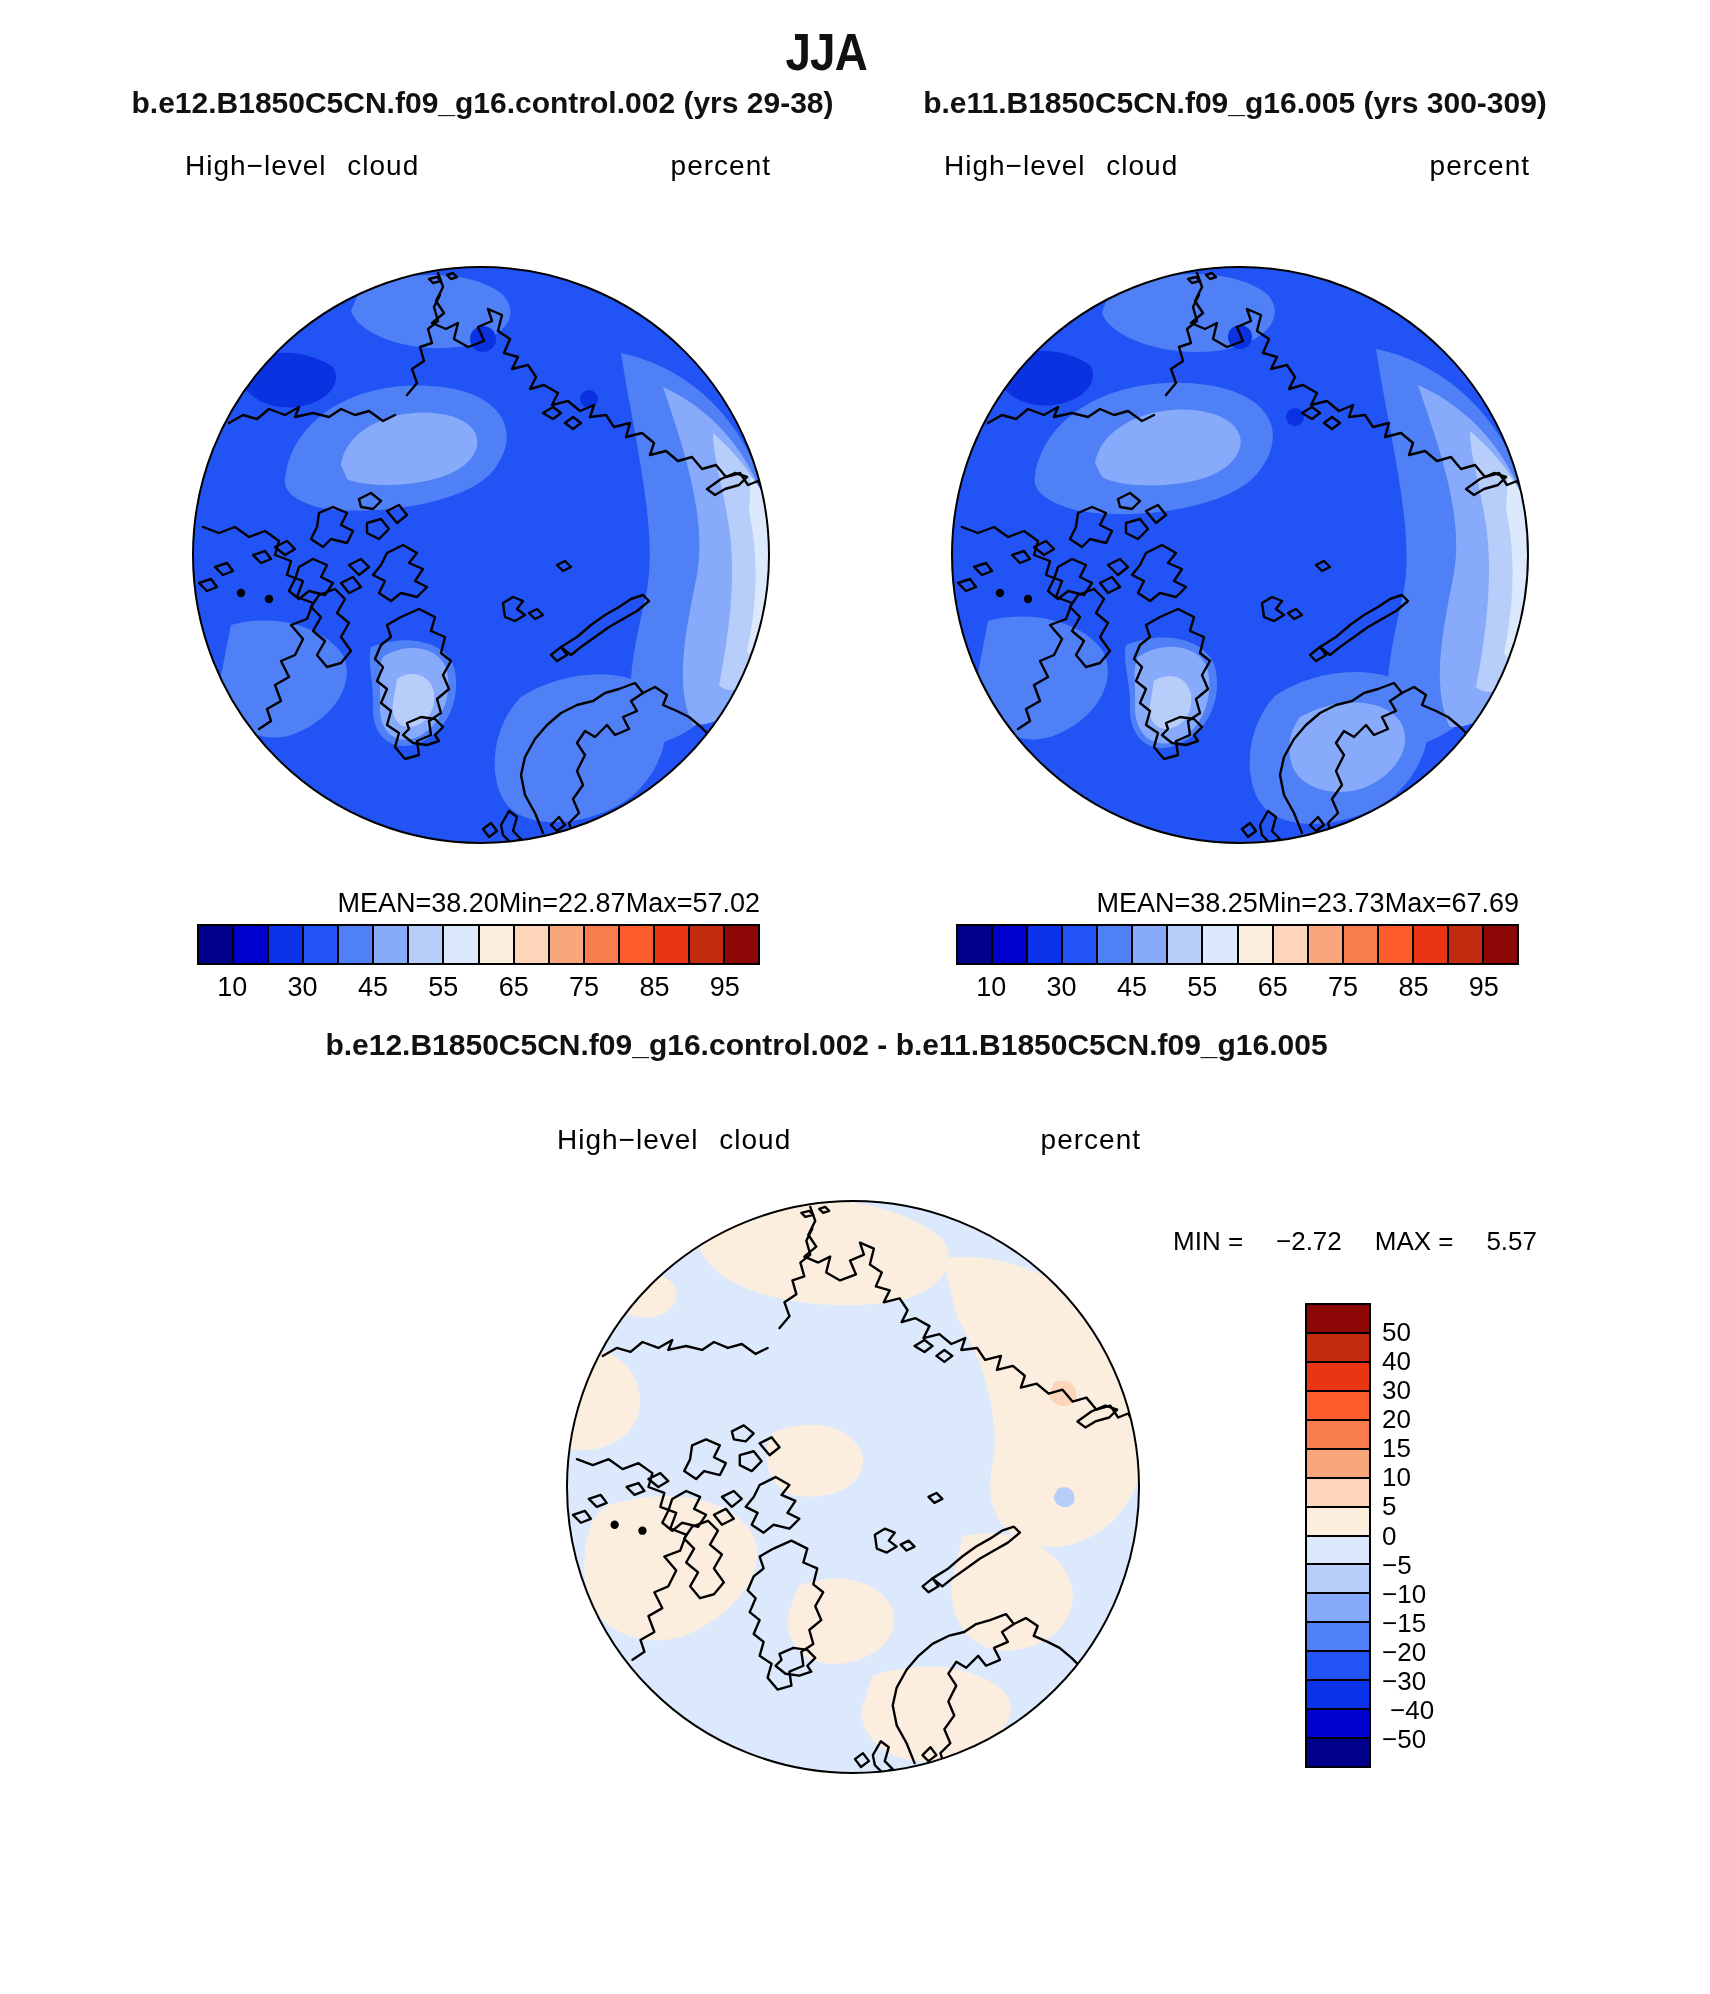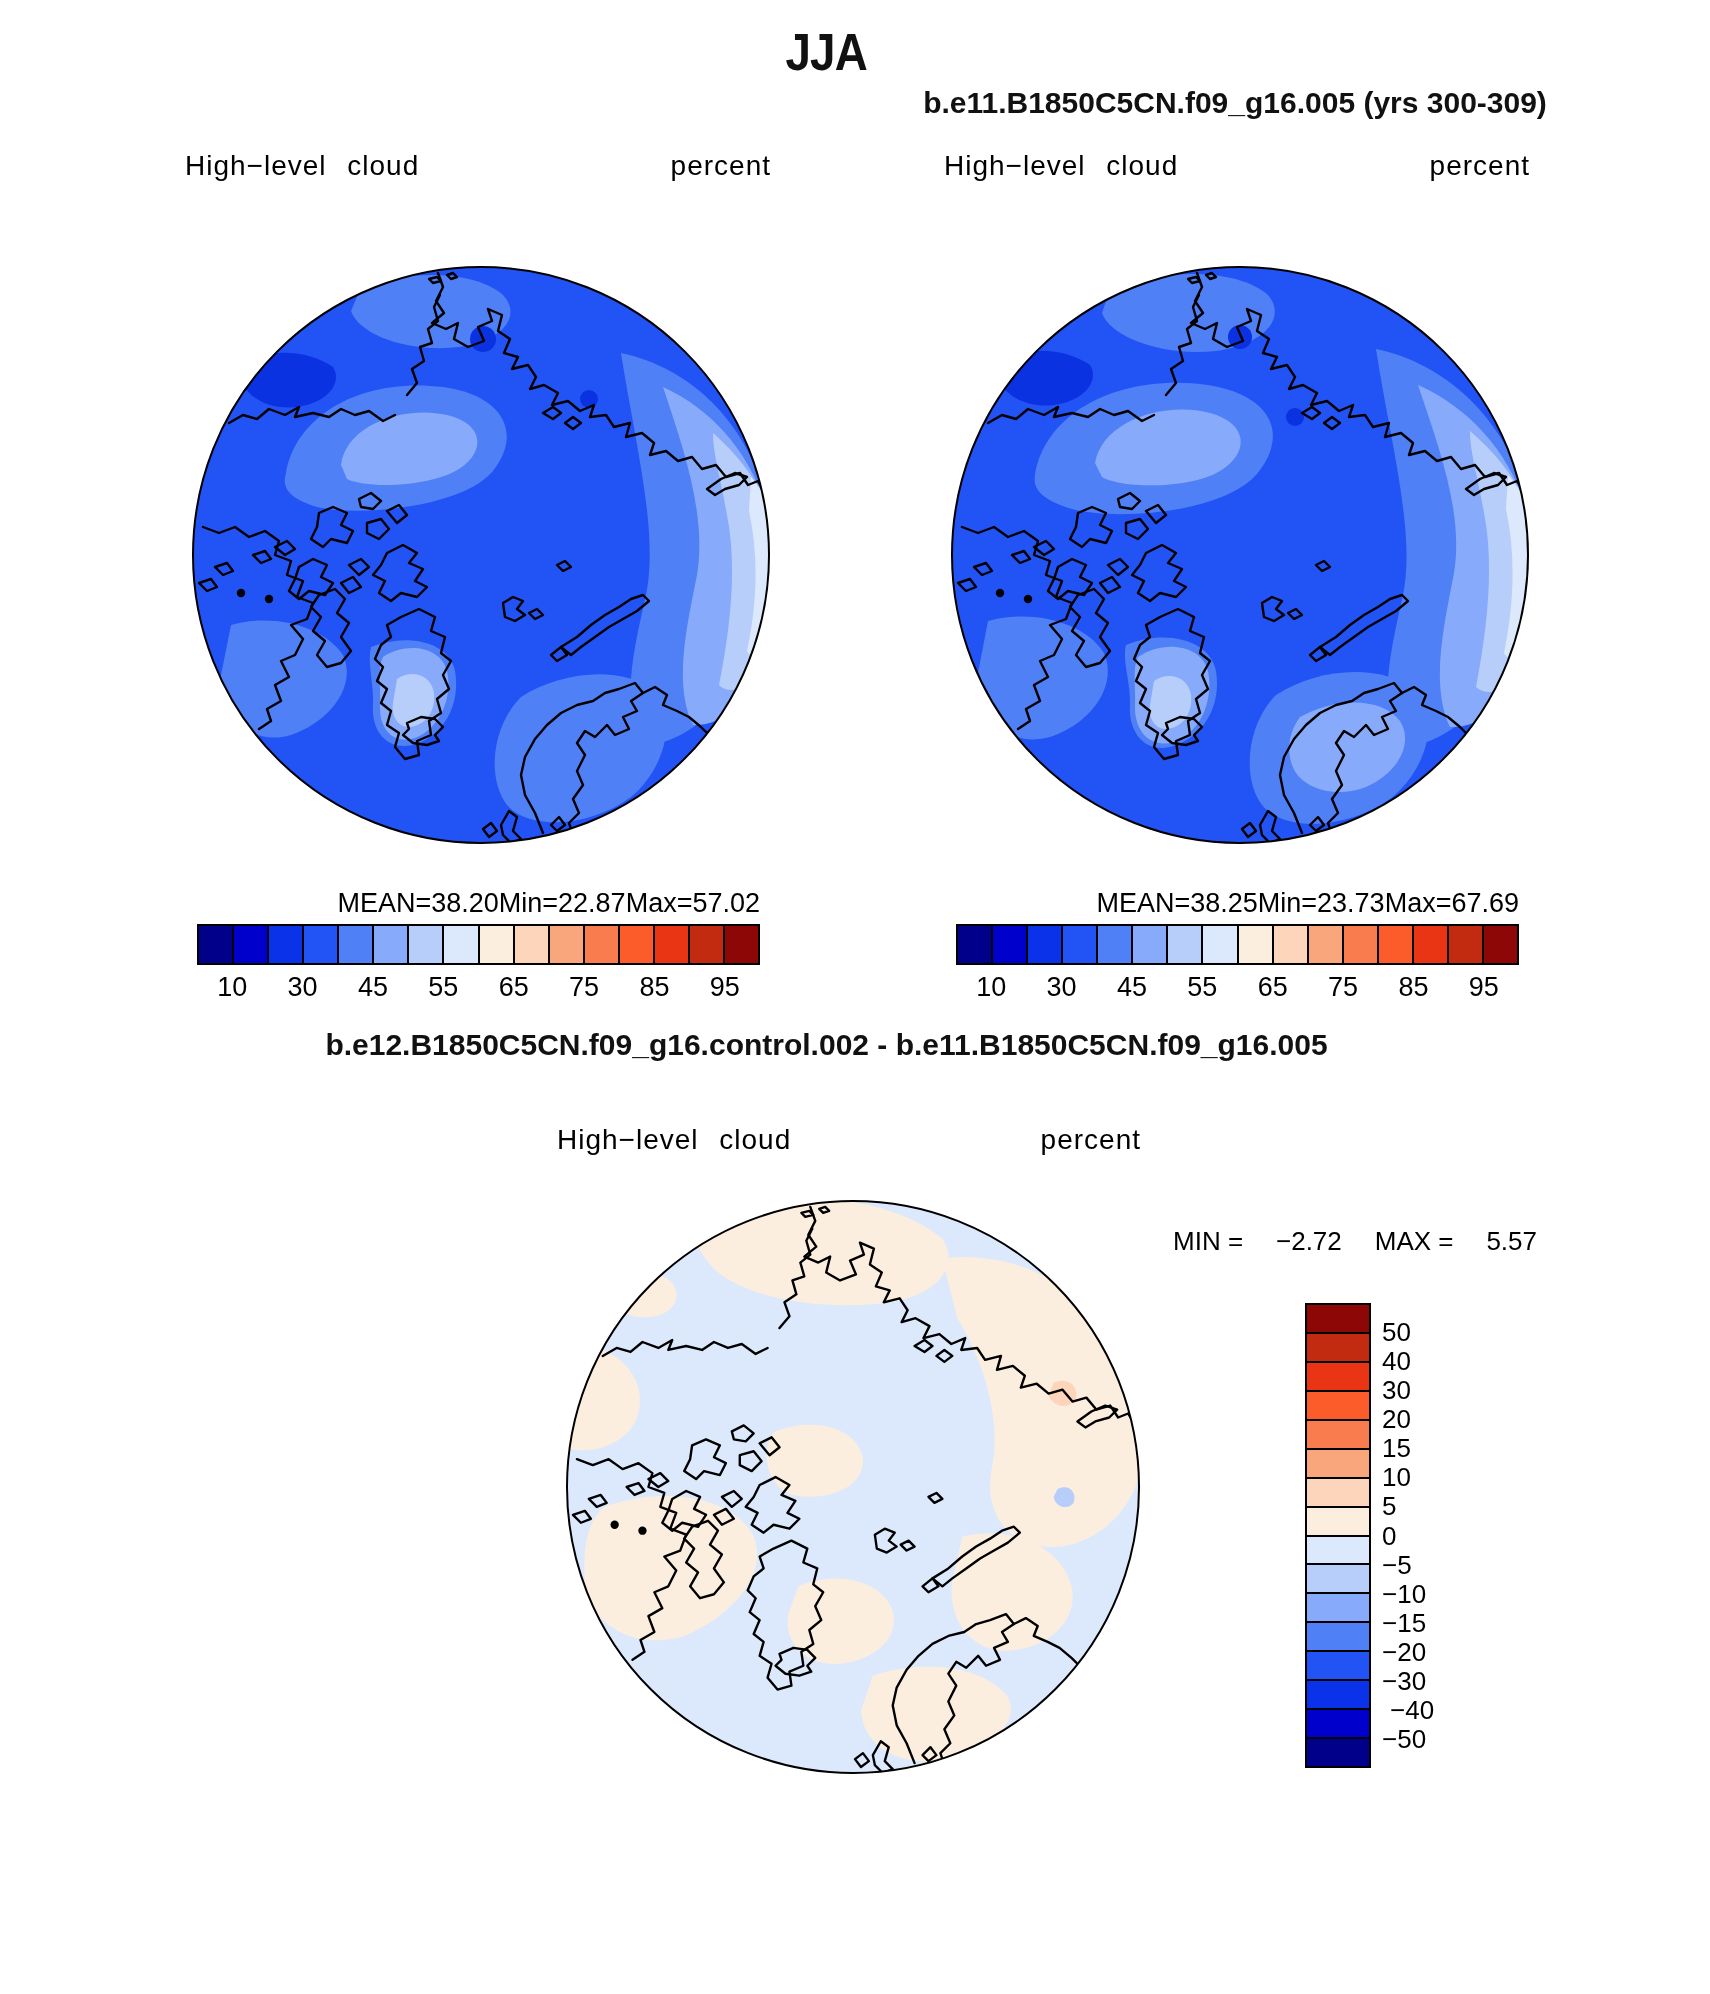--- a/index.html
+++ b/index.html
@@ -36,20 +36,21 @@
   .ticks-v .tick{position:absolute;left:0;transform:translateY(-50%);}
 </style>
 </head>
 <body>
 
 <div class="page">
 
   <div class="page-title">
     <span>JJA</span>
   </div>
+  <div class="subtitle" id="sub-left">b.e12.B1850C5CN.f09_g16.control.002 (yrs 29-38)</div>
   <div class="subtitle" id="sub-right">b.e11.B1850C5CN.f09_g16.005 (yrs 300-309)</div>
 
   <div class="label-row thin" style="left:185px;top:150px;width:586px;">
     <span class="fl">High−level cloud</span>
     <span class="fl">percent</span>
   </div>
   <div class="label-row thin" style="left:944px;top:150px;width:586px;">
     <span class="fl">High−level cloud</span>
     <span class="fl">percent</span>
   </div>

